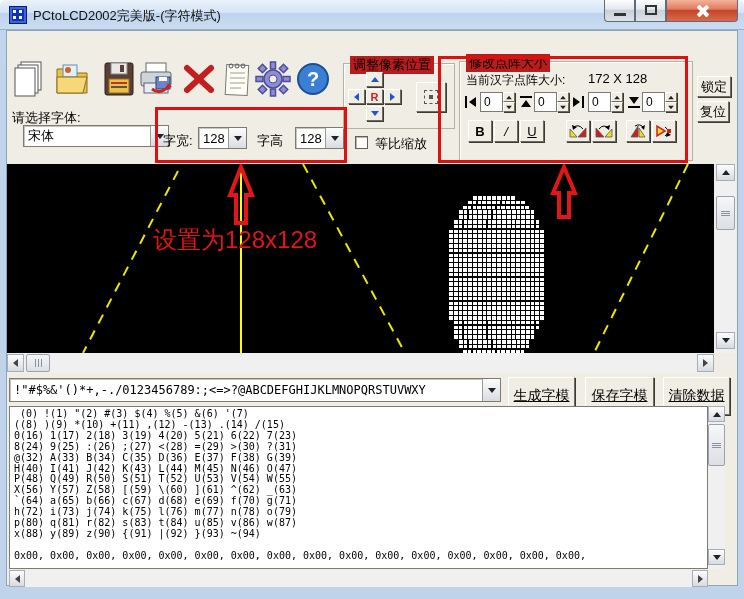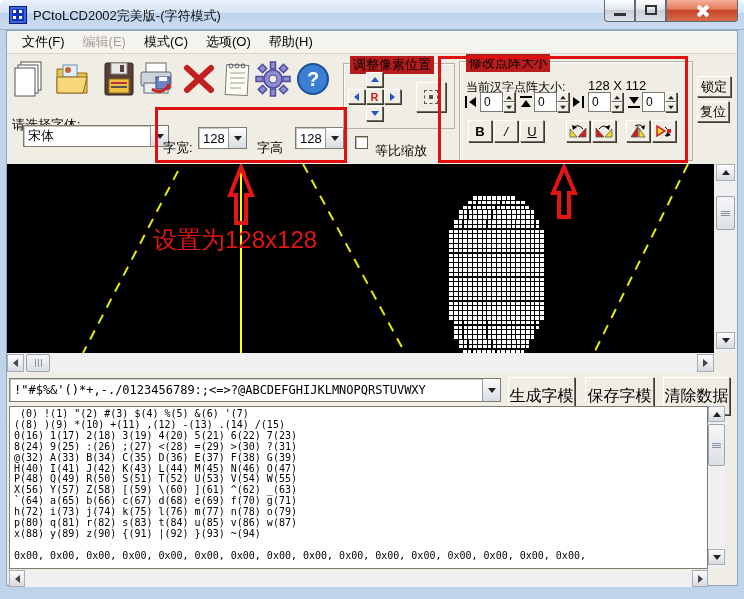--- a/index.html
+++ b/index.html
@@ -37,21 +37,21 @@
   .menubar { position:absolute; left:0; top:0; width:730px; height:23px;
     background:#f4f3ee; border-bottom:1px solid #d8d5c8; display:flex; align-items:center; padding-left:6px; }
   .menu-item { font-size:13px; color:#000; padding:3px 9px; }
   .menu-item.disabled { color:#a6a299; }
 
   
   .toolbar { position:absolute; left:0; top:24px; width:730px; height:50px; }
   .tool { position:absolute; top:2px; width:40px; height:44px; display:flex; align-items:center; justify-content:center; }
 
   
-  .lbl { position:absolute; font-size:13px; color:#000; white-space:nowrap;margin-top:7px; }
+  .lbl { position:absolute; font-size:13px; color:#000; white-space:nowrap; }
   .combo { position:absolute; background:#fff; border:1px solid #7b7b6f;
     box-shadow:inset 1px 1px 0 #c9c6b8; font-size:13px; display:flex; align-items:center; }
   .combo .txt { flex:1; padding:2px 4px; overflow:hidden; white-space:nowrap; }
   .combo .drop { width:18px; align-self:stretch; background:linear-gradient(#fdfdfd,#d8dce2);
     border-left:1px solid #9a9a8e; display:flex; align-items:center; justify-content:center; }
   .tri-down { width:0; height:0; border-left:4px solid transparent; border-right:4px solid transparent; border-top:5px solid #222; }
   .tri-up { width:0; height:0; border-left:4px solid transparent; border-right:4px solid transparent; border-bottom:5px solid #222; }
   .tri-left { width:0; height:0; border-top:4px solid transparent; border-bottom:4px solid transparent; border-right:5px solid #444; }
   .tri-right { width:0; height:0; border-top:4px solid transparent; border-bottom:4px solid transparent; border-left:5px solid #444; }
 
@@ -80,21 +80,21 @@
 
   
   .sb { position:absolute; background:#f0f0f0; }
   .sb-btn { position:absolute; background:linear-gradient(#fdfdfd,#d7dbe1); border:1px solid #a5adb8; display:flex; align-items:center; justify-content:center; }
   .sb-thumb { position:absolute; background:linear-gradient(#f6f7f8,#dcdfe4); border:1px solid #9aa2ad; border-radius:2px; display:flex; align-items:center; justify-content:center; }
   .grip-h { display:flex; gap:2px; } .grip-h i { width:1px; height:8px; background:#8a92a0; display:block; }
   .grip-v i { width:9px; height:1px; background:#8a92a0; display:block; margin:1px 0; }
 
   
   .charmap-row { position:absolute; }
-  .action-btn { position:absolute; height:38px; font-size:16px; }
+  .action-btn { position:absolute; height:38px; font-size:14px;text-decoration:underline; }
   .output { position:absolute; background:#fff; border:1px solid #7b7b6f; overflow:hidden; }
   .output pre { font-family:"DejaVu Sans Mono", monospace; font-size:10px; line-height:10.9px; color:#000; padding:2px 0 0 4px; }
   .mono { font-family:"DejaVu Sans Mono", monospace; }
 </style>
 </head>
 <body>
 
 <div id="window">
 
   <div class="titlebar">
@@ -113,27 +113,20 @@
           <span class="glyph-max"></span>
         </span>
       <span class="winbtn close">
           <span class="glyph-x"></span>
         </span>
     </span>
   </div>
 
   <div class="client">
 
-    <div class="menubar" id="menubar">
-        <span class="menu-item">文件(F)</span>
-        <span class="menu-item disabled">编辑(E)</span>
-        <span class="menu-item">模式(C)</span>
-        <span class="menu-item">选项(O)</span>
-        <span class="menu-item">帮助(H)</span>
-      </div>
 
     <div class="toolbar">
       <span class="tool" style="left:2px">
         <svg width="34" height="40" viewBox="0 0 34 40">
             <g stroke="#555" fill="#fff">
               <rect x="9" y="3" width="20" height="28"></rect>
               <rect x="6" y="6" width="20" height="28"></rect>
               <rect x="3" y="9" width="20" height="28"></rect>
             </g>
           </svg>
@@ -260,21 +253,21 @@
             <span style="width:4px;height:4px;background:#555"></span>
           </span>
       </div>
     </div>
     <span class="checkbox" style="left:348px; top:105px"></span>
     <div class="lbl" style="left:368px; top:104px">等比缩放</div>
 
     <div class="groupbox" style="left:452px; top:30px; width:234px; height:100px">
       <span class="gtitle">修改点阵大小</span>
       <div class="lbl" style="left:6px; top:10px; font-size:12px">当前汉字点阵大小:</div>
-      <div class="lbl" style="left:128px; top:9px">128 X 112</div>
+      <div class="lbl" style="left:128px; top:9px">172 X 128</div>
       <div id="spinners" class="spinner-row" style="left:4px; top:30px">
           <span style="display: flex; align-items: center; margin-right: 3px;">
             <span style="width:16px;display:flex">
               <svg width="13" height="16" viewBox="0 0 13 16">
                 <rect x="1" y="2" width="2" height="12" fill="#000"></rect>
                 <path d="M12 3 L12 13 L5 8 Z" fill="#000"></path>
               </svg>
             </span>
             <span style="width:23px;height:20px;background:#fff;border:1px solid #7b7b6f;font-size:12px;padding:2px 3px;display:block">0</span>
             <span class="spin">

